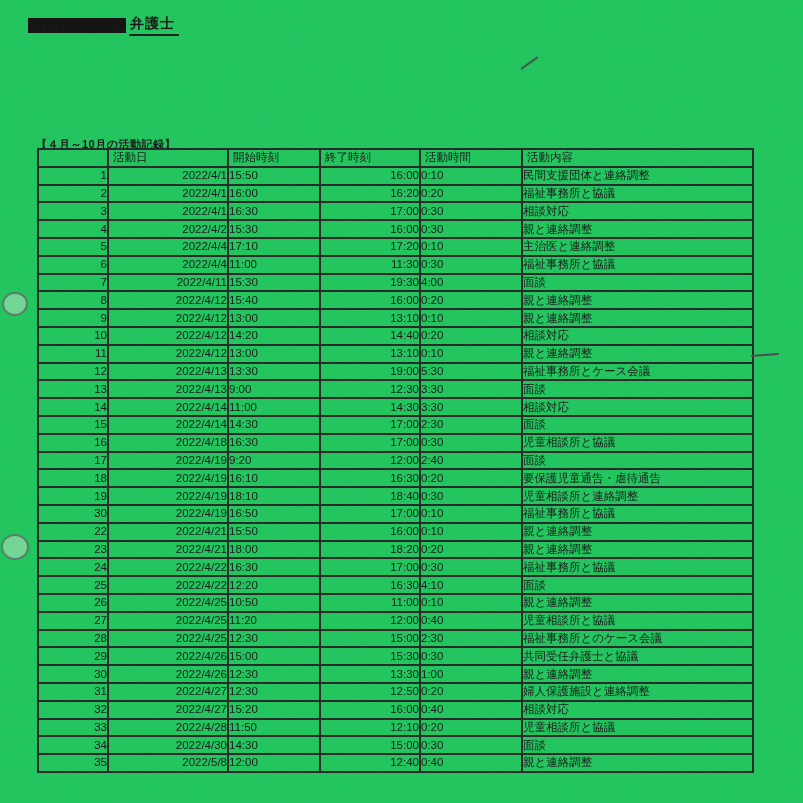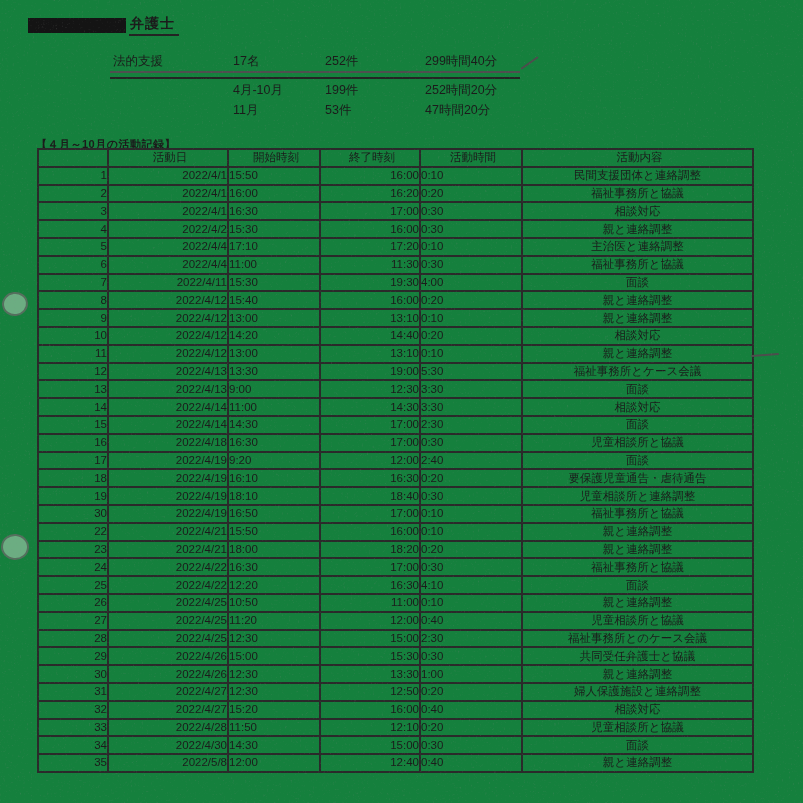--- a/index.html
+++ b/index.html
@@ -1,18 +1,18 @@
 <!DOCTYPE html>
 <html><head>
 <meta charset="utf-8">
 <style>
   html,body{margin:0;padding:0;background:#ffffff;}
   .page{
     position:relative;width:803px;height:803px;overflow:hidden;
-    background:#15803d;
+    background:#22c55e;
     font-family:"Liberation Sans","DejaVu Sans",sans-serif;
     color:#1b1b1b;
   }
   
   .redaction{position:absolute;left:28px;top:18px;width:98px;height:15px;background:#141414;}
   .doc-label{
     position:absolute;left:129px;top:15px;font-size:14px;font-weight:700;
     letter-spacing:1px;border-bottom:2px solid #232323;padding:0 4px 1px 1px;
   }
   
@@ -25,65 +25,44 @@
   .section-title{position:absolute;left:36px;top:137px;font-size:11px;font-weight:700;letter-spacing:0.5px;}
   
   table.activity{
     position:absolute;left:37px;top:148px;width:715px;
     border-collapse:collapse;table-layout:fixed;font-size:11.5px;
   }
   table.activity th,table.activity td{
     border:2px solid #2a2a2a;height:15.8px;padding:0;line-height:15px;
     overflow:hidden;white-space:nowrap;font-weight:400;
   }
-  table.activity th{text-align:center;padding-left:4px;}
+  table.activity th{text-align:left;padding-left:4px;}
   td.c0{text-align:right;padding-right:7px;}
   td.c1{text-align:right;padding-right:9px;}
   td.c2{text-align:left;padding-right:14px;}
   td.c3{text-align:right;padding-right:10px;}
   td.c4{text-align:left;padding-right:5px;}
-  td.c5{text-align:center;padding-left:4px;}
+  td.c5{text-align:left;padding-left:4px;}
   
   .hole{position:absolute;border:2.5px solid rgba(70,70,70,0.6);border-radius:50%;background:rgba(240,239,236,0.4);}
   .hole1{left:2px;top:292px;width:22px;height:20px;transform:rotate(-8deg);}
   .hole2{left:1px;top:534px;width:24px;height:22px;transform:rotate(5deg);}
   .pen-stroke{position:absolute;background:#4d4d4d;border-radius:2px;}
   .stroke-slash{left:519px;top:62px;width:21px;height:2px;transform:rotate(-35deg);}
   .stroke-dash{left:751px;top:354px;width:28px;height:2px;transform:rotate(-4deg);}
   .noise{position:absolute;left:0;top:0;width:803px;height:803px;opacity:0.38;pointer-events:none;}
 </style>
 </head>
 <body>
 
 <div class="page">
 
   <div class="redaction"></div>
   <div class="doc-label">弁護士</div>
 
-  <div class="summary">
-      <div class="srow">
-        <div class="scell sc0">法的支援</div>
-        <div class="scell sc1">17名</div>
-        <div class="scell sc2">252件</div>
-        <div class="scell sc3">299時間40分</div>
-      </div>
-      <div class="sdivider"></div>
-      <div class="srow">
-        <div class="scell sc0"></div>
-        <div class="scell sc1">4月-10月</div>
-        <div class="scell sc2">199件</div>
-        <div class="scell sc3">252時間20分</div>
-      </div>
-      <div class="srow">
-        <div class="scell sc0"></div>
-        <div class="scell sc1">11月</div>
-        <div class="scell sc2">53件</div>
-        <div class="scell sc3">47時間20分</div>
-      </div>
-    </div>
 
   <div class="section-title">【４月～10月の活動記録】</div>
 
   <table class="activity">
     <colgroup>
       <col style="width:70px">
         <col style="width:120px">
         <col style="width:92px">
       <col style="width:100px">
         <col style="width:102px">

